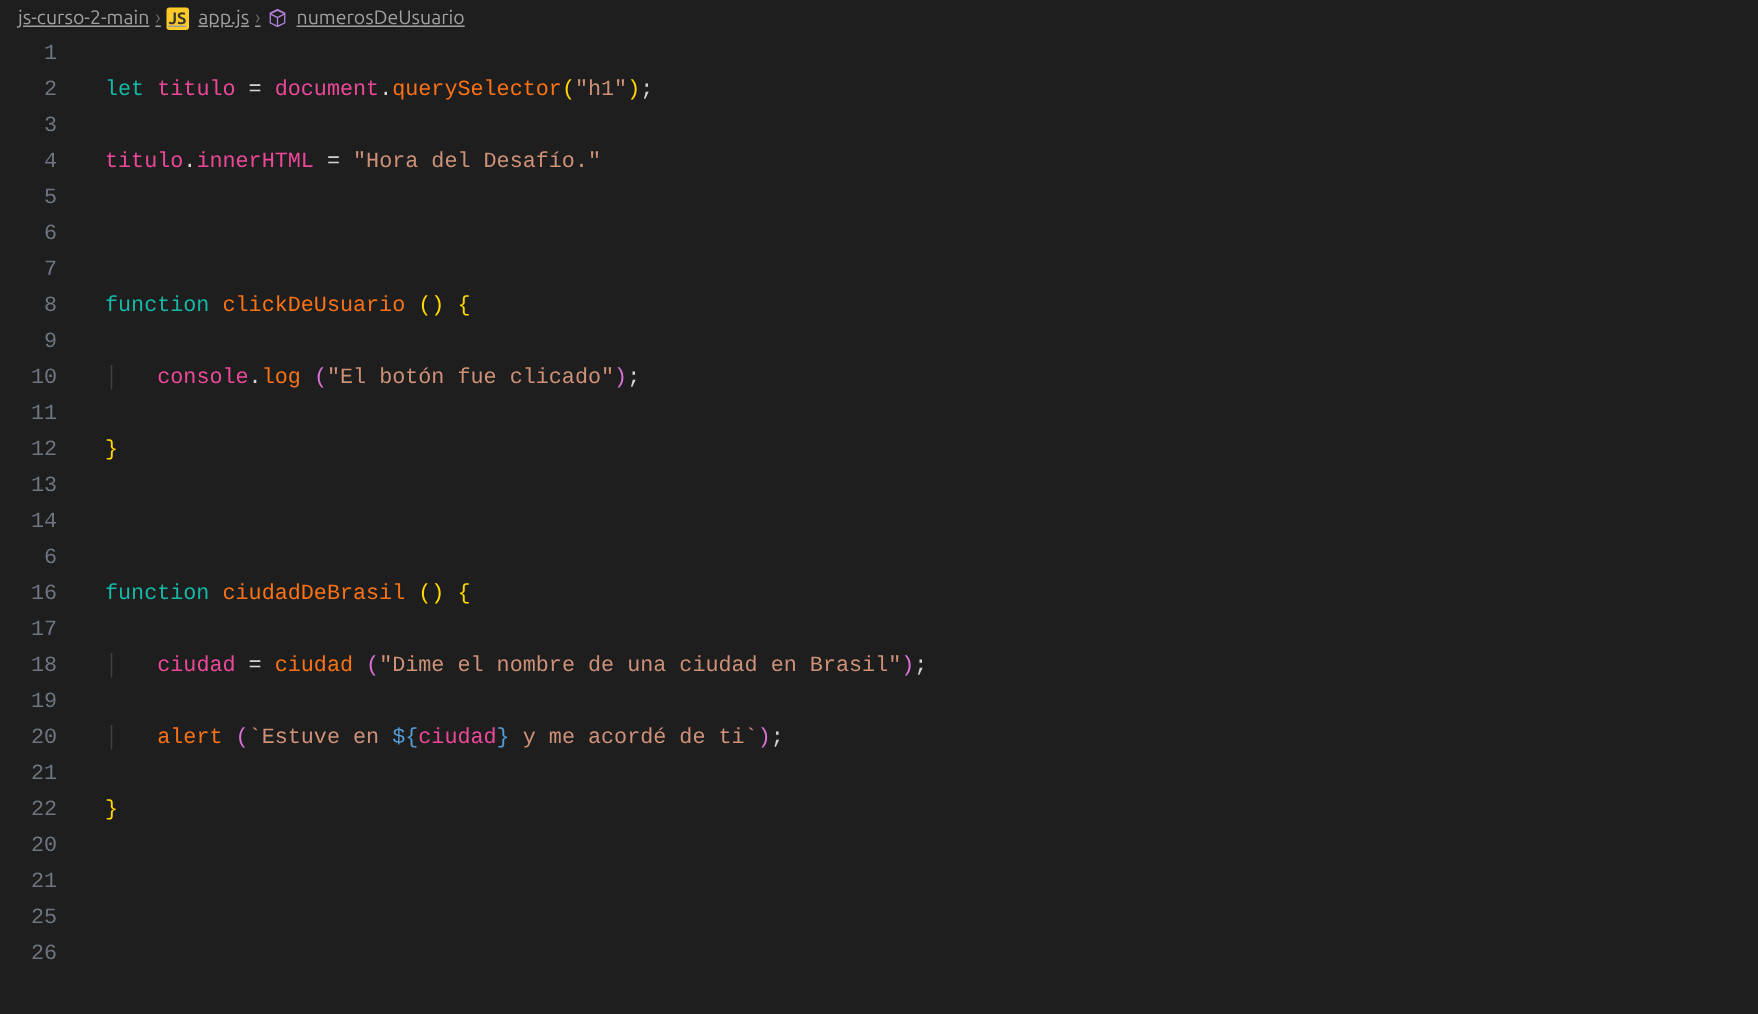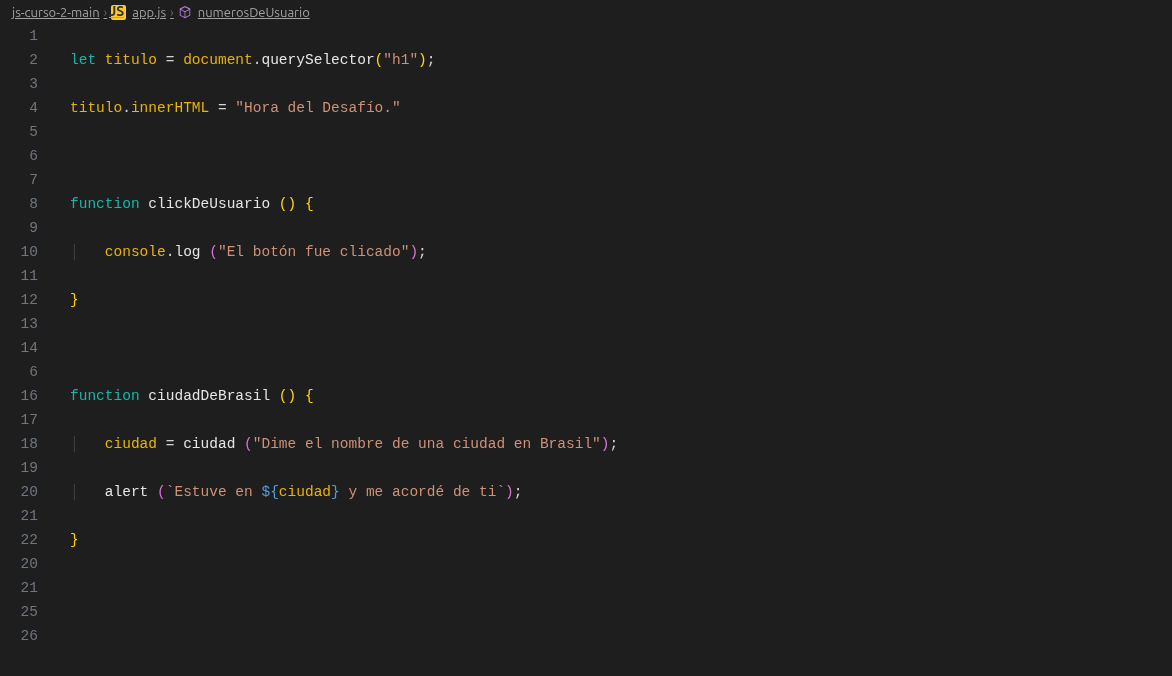--- a/index.html
+++ b/index.html
@@ -25,21 +25,21 @@
     text-decoration: underline;
   }
   .breadcrumb .sep {
     color: #666;
     margin: 0 2px;
   }
   .breadcrumb .js-badge {
     background: #ffca28;
     color: #333;
     font-weight: bold;
-    font-size: 14px;
+    font-size: 11px;
     width: 15px;
     height: 15px;
     display: inline-flex;
     align-items: flex-end;
     justify-content: flex-end;
     padding: 1px 2px;
     margin-right: 4px;
     border-radius: 2px;
   }
   .breadcrumb .cube-icon {
@@ -63,22 +63,22 @@
   }
   .gutter .ln { height: 24px; }
   .code {
     flex: 1;
     white-space: pre;
     background: #1e1e1e;
     position: relative;
   }
   .line { height: 24px; padding-left: 14px; }
   .c-kw   { color: #14b8a6; }   
-  .c-var  { color: #eab308; }   
-  .c-fn   { color: #e5e5e5; }   
+  .c-var  { color: #ec4899; }   
+  .c-fn   { color: #f97316; }   
   .c-str  { color: #ce9178; }   
   .c-num  { color: #b5cea8; }   
   .c-pn   { color: #d4d4d4; }   
   .c-br   { color: #ffd700; }   
   .c-br2  { color: #da70d6; }   
   .c-tpl  { color: #569cd6; }   
   .indent-guide { color: #404040; }
 </style>
 </head>
 <body>

